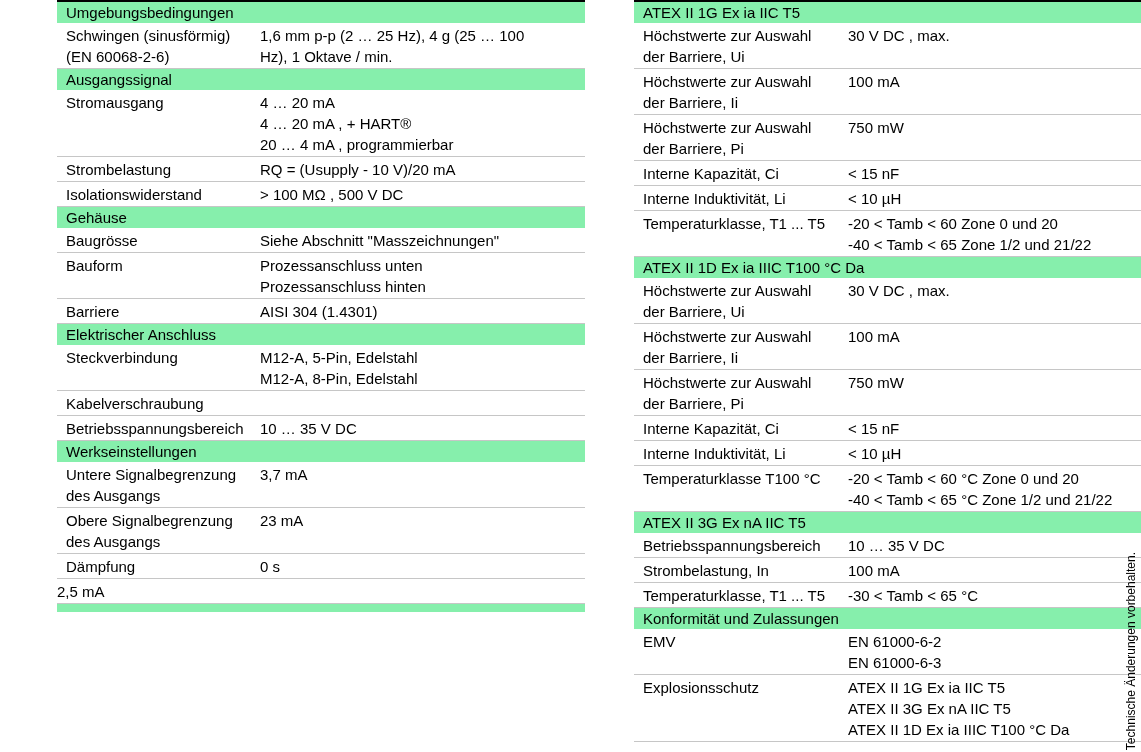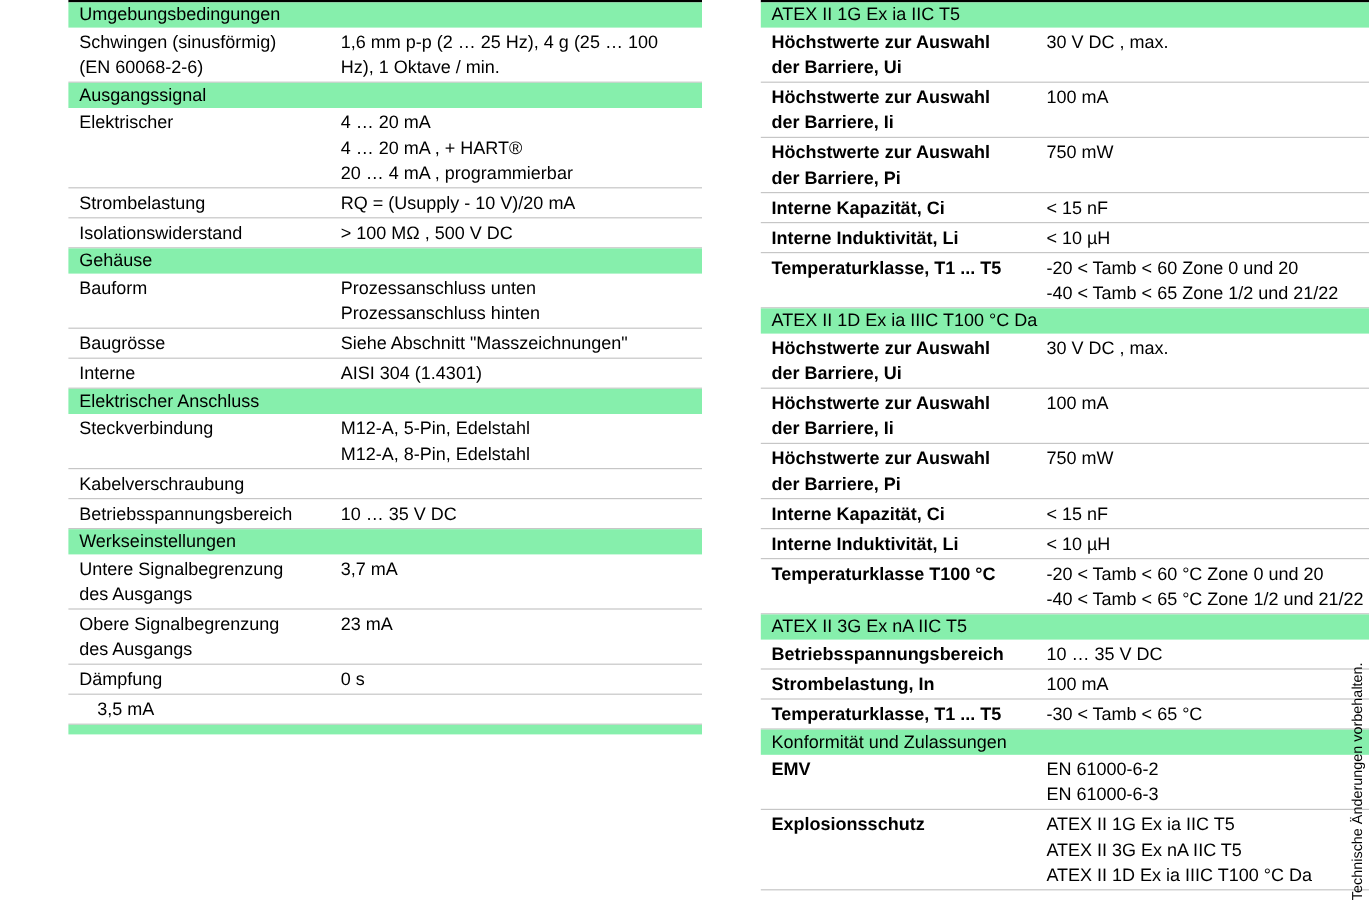--- a/index.html
+++ b/index.html
@@ -21,23 +21,23 @@
   }
   .sec-header.stub{height:8px;padding:0;}
 
   .row{
     display:flex;align-items:flex-start;
     border-bottom:1px solid #c6c6c6;
     font-size:15px;line-height:21px;
     padding:2px 0 1px 0;
   }
   .row .lbl{flex:0 0 auto;box-sizing:border-box;padding-left:9px;white-space:pre-line;}
-  .row .val{flex:1 1 auto;white-space:pre-line;padding-right:4px;margin-left:24px;}
+  .row .val{flex:1 1 auto;white-space:pre-line;padding-right:4px;}
   #left-col  .row .lbl{width:203px;}
-  #right-col .row .lbl{width:214px;font-weight:bold;}
+  #right-col .row .lbl{width:214px;}
 
   .side-note{
     position:absolute;right:3px;bottom:2px;
     writing-mode:vertical-rl;transform:rotate(180deg);
     font-size:12px;line-height:14px;color:#000;
     white-space:nowrap;
   }
 </style>
 </head>
 <body>
@@ -46,45 +46,45 @@
   <div class="tbl">
       <div class="sec-header">Umgebungsbedingungen</div>
       <div class="row">
         <div class="lbl">Schwingen (sinusförmig)
 (EN 60068-2-6)</div>
         <div class="val">1,6 mm p-p (2 … 25 Hz), 4 g (25 … 100
 Hz), 1 Oktave / min.</div>
       </div>
       <div class="sec-header">Ausgangssignal</div>
       <div class="row">
-        <div class="lbl">Elektrischer</div>
+        <div class="lbl">Stromausgang</div>
         <div class="val">4 … 20 mA
 4 … 20 mA , + HART®
 20 … 4 mA , programmierbar</div>
       </div>
       <div class="row">
         <div class="lbl">Strombelastung</div>
         <div class="val">RQ = (Usupply - 10 V)/20 mA</div>
       </div>
       <div class="row">
         <div class="lbl">Isolationswiderstand</div>
         <div class="val">&gt; 100 MΩ , 500 V DC</div>
       </div>
       <div class="sec-header">Gehäuse</div>
       <div class="row">
+        <div class="lbl">Baugrösse</div>
+        <div class="val">Siehe Abschnitt "Masszeichnungen"</div>
+      </div>
+      <div class="row">
         <div class="lbl">Bauform</div>
         <div class="val">Prozessanschluss unten
 Prozessanschluss hinten</div>
       </div>
       <div class="row">
-        <div class="lbl">Baugrösse</div>
-        <div class="val">Siehe Abschnitt "Masszeichnungen"</div>
-      </div>
-      <div class="row">
-        <div class="lbl">Interne</div>
+        <div class="lbl">Barriere</div>
         <div class="val">AISI 304 (1.4301)</div>
       </div>
       <div class="sec-header">Elektrischer Anschluss</div>
       <div class="row">
         <div class="lbl">Steckverbindung</div>
         <div class="val">M12-A, 5-Pin, Edelstahl
 M12-A, 8-Pin, Edelstahl</div>
       </div>
       <div class="row">
         <div class="lbl">Kabelverschraubung</div>
@@ -102,21 +102,21 @@
       <div class="row">
         <div class="lbl">Obere Signalbegrenzung
 des Ausgangs</div>
         <div class="val">23 mA</div>
       </div>
       <div class="row">
         <div class="lbl">Dämpfung</div>
         <div class="val">0 s</div>
       </div>
       <div class="row">
-        <div class="val">3,5 mA</div>
+        <div class="val">2,5 mA</div>
       </div>
       <div class="sec-header stub"></div>
     </div>
 </div>
 
 <div class="spec-col" id="right-col">
   <div class="tbl">
       <div class="sec-header">ATEX II 1G Ex ia IIC T5</div>
       <div class="row">
         <div class="lbl">Höchstwerte zur Auswahl

